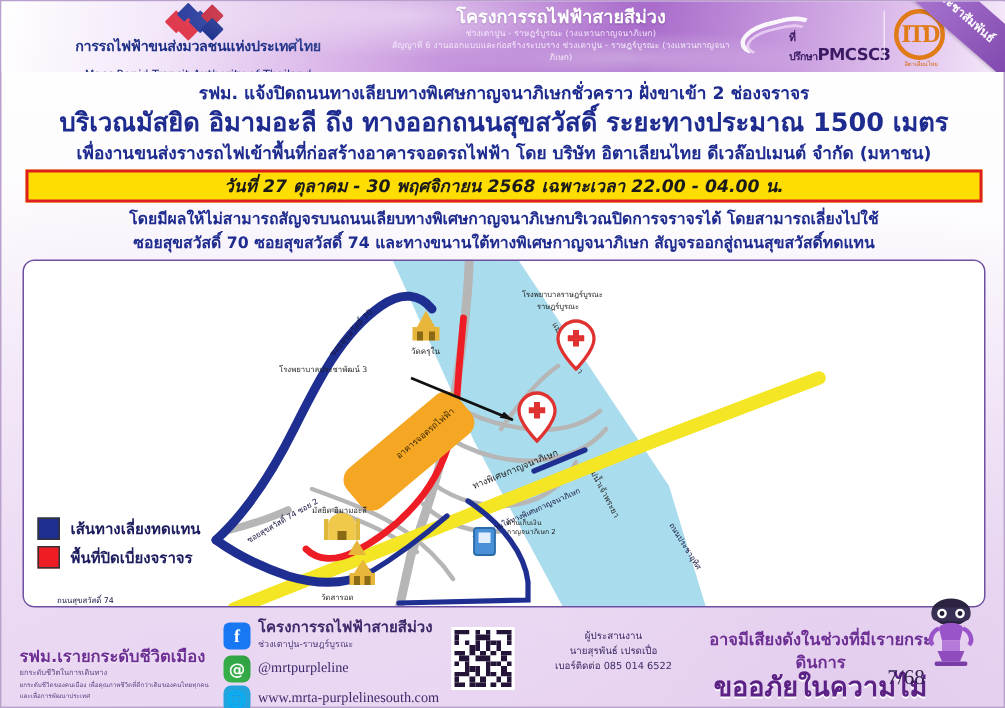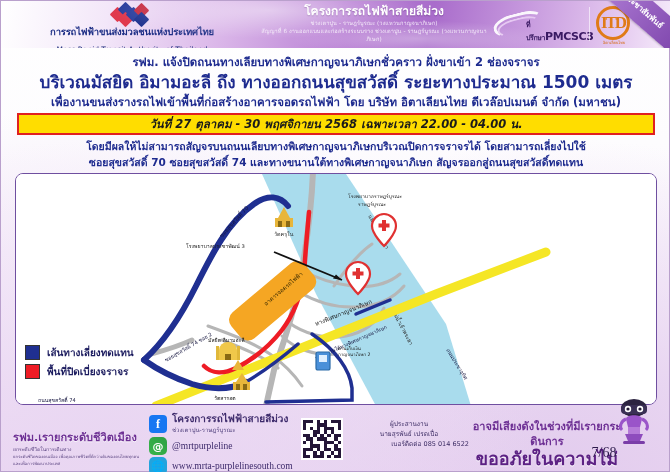--- a/index.html
+++ b/index.html
@@ -136,21 +136,21 @@
   .qr { position:absolute; left:300px; top:11px; width:42px; height:42px; }
   .qr canvas, .qr div.qrgrid { width:42px; height:42px; }
   .qrgrid { background:#fff; display:grid; grid-template-columns:repeat(11,1fr);
             grid-template-rows:repeat(11,1fr); border:2px solid #fff; }
   .qrgrid i { background:#fff; }
   .qrgrid i.on { background:#241538; }
 
   .contact { position:absolute; left:348px; top:12px; width:120px; text-align:center; }
   .contact .c1 { font-size:6.5px; color:#3b2b63; line-height:10px; }
   .contact .c2 { font-size:6.5px; color:#3b2b63; line-height:10px; }
-  .contact .c3 { font-size:6.5px; color:#3b2b63; line-height:10px;text-align:right; }
+  .contact .c3 { font-size:6.5px; color:#3b2b63; line-height:10px; }
 
   .apology { position:absolute; left:466px; top:12px; width:160px; text-align:center; }
   .apology .a1 { font-size:11px; font-weight:bold; color:#6d2f94; line-height:15px; }
   .apology .a2 { font-size:18px; font-weight:bold; color:#5c2184; line-height:19px;
                  text-shadow:0 1px 0 rgba(255,255,255,.9); }
 
   .mascot { position:absolute; left:612px; top:396px; width:42px; height:48px; }
   .pageno { position:absolute; left:580px; top:444px; width:46px; text-align:center;
             font-size:14px; color:#2b1a4a; font-family:"Liberation Serif",serif; }
 </style>

